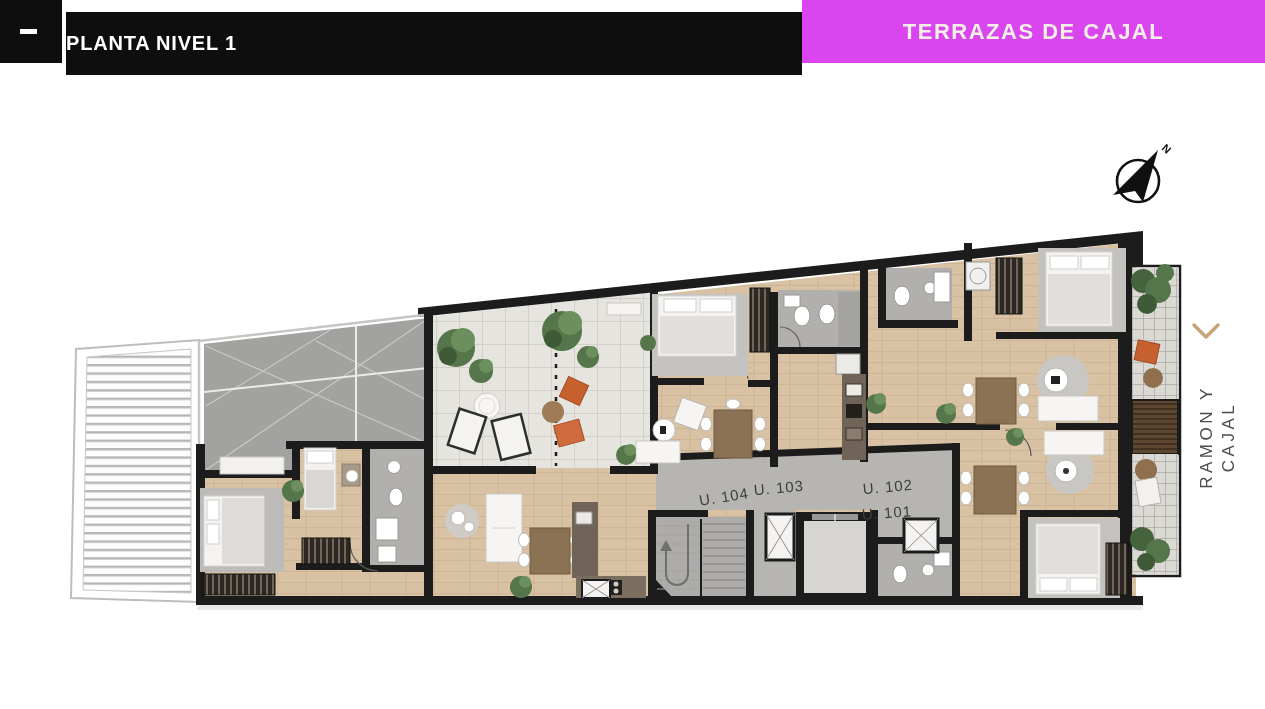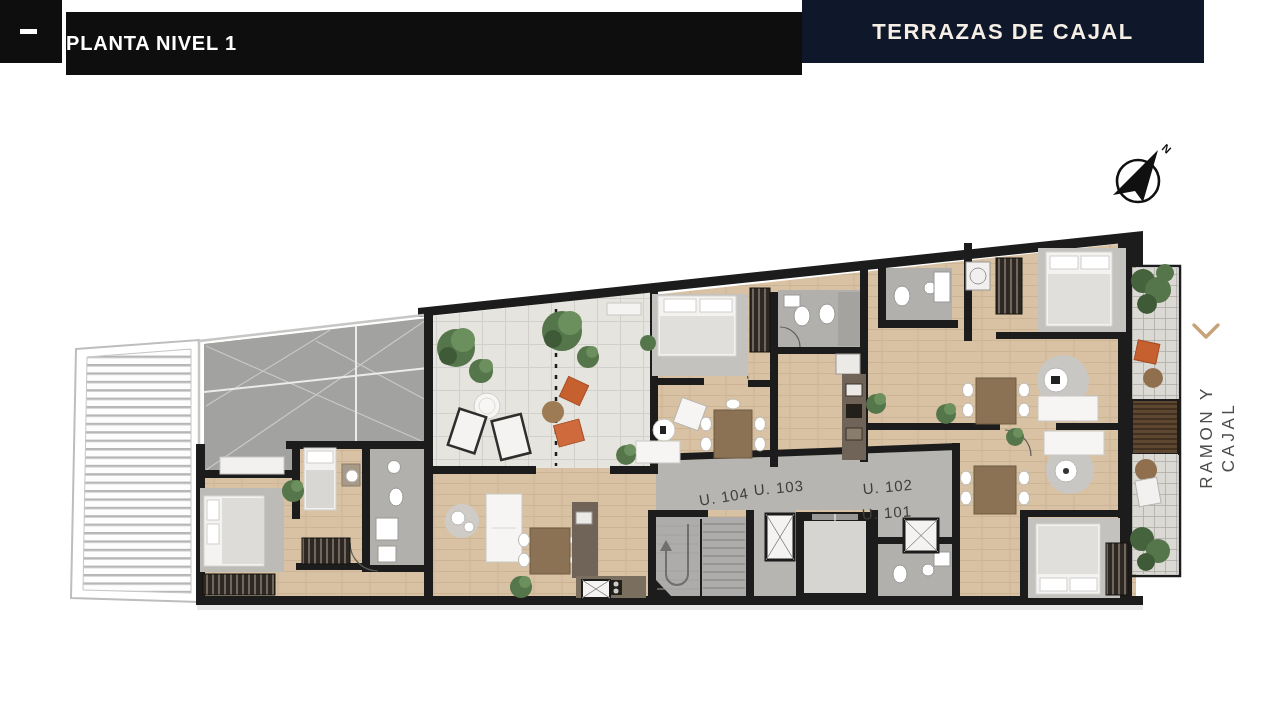--- a/index.html
+++ b/index.html
@@ -4,21 +4,21 @@
 <style>
   html,body{margin:0;padding:0;background:#fff;}
   .page{position:relative;width:1265px;height:709px;background:#ffffff;overflow:hidden;
         font-family:"Liberation Sans", sans-serif;}
   
   .win-square{position:absolute;left:0;top:0;width:62px;height:63px;background:#0e0e0e;cursor:pointer;}
   .win-square .minus{position:absolute;left:20px;top:29px;width:17px;height:5px;background:#ffffff;}
   .titlebar{position:absolute;left:66px;top:0;width:736px;height:63px;background:#0e0e0e;
             color:#ffffff;display:flex;align-items:center;box-sizing:border-box;
             font-size:20px;font-weight:bold;letter-spacing:0.8px;margin-top:12px;}
-  .projectbar{position:absolute;left:802px;top:0;width:402px;height:63px;background:#0f172a;
+  .projectbar{position:absolute;left:802px;top:0;width:463px;height:63px;background:#d946ef;
             color:#f6efe5;display:flex;align-items:center;justify-content:center;
             font-size:22px;font-weight:bold;letter-spacing:1.5px;}
   
   .street-chevron{position:absolute;left:1190px;top:320px;}
   .street-name{position:absolute;left:1122px;top:426px;width:170px;height:22px;line-height:22px;
             text-align:center;transform:rotate(-90deg);color:#4c4c4a;font-size:17px;
             letter-spacing:3.5px;font-family:"Liberation Sans", sans-serif;}
   .compass{position:absolute;left:1104px;top:138px;}
   .plan-svg{position:absolute;left:0;top:0;}
 </style>

